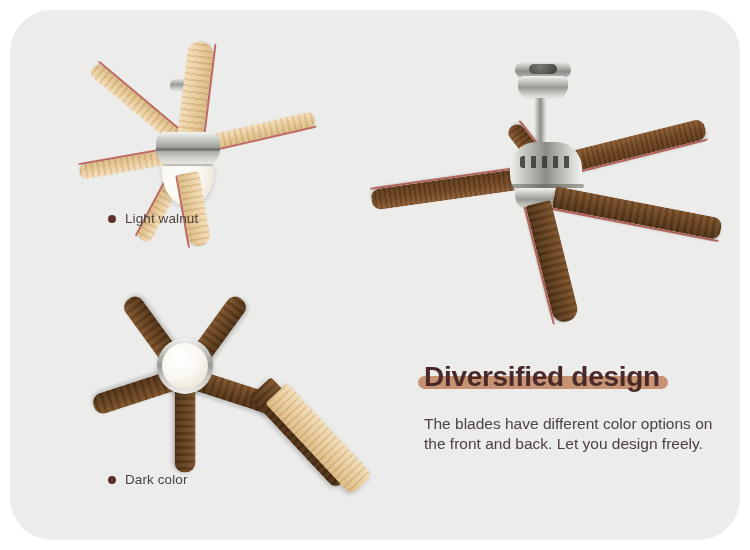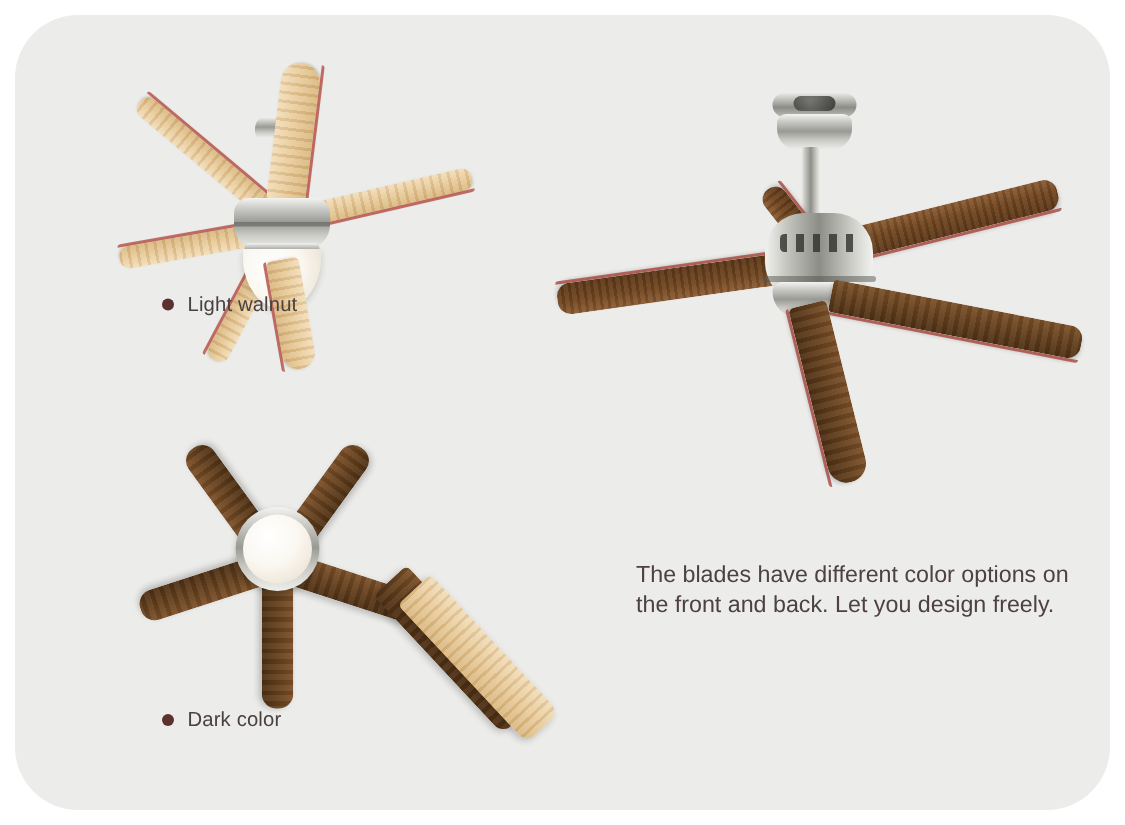--- a/index.html
+++ b/index.html
@@ -70,38 +70,38 @@
     box-shadow:0 2px 4px rgba(0,0,0,.22);}
 
   
   #blade-sample{position:absolute;left:258px;top:368px;width:160px;height:130px;}
   .sample-blade{position:absolute;box-shadow:0 2px 5px rgba(0,0,0,.22);}
 
   
   .label{position:absolute;display:flex;align-items:center;gap:9px;}
   .dot{width:8px;height:8px;border-radius:50%;background:#5c3130;flex:none;}
   .label-text{font-size:13.5px;color:#4a4040;letter-spacing:.1px;}
-  #label-light{left:108px;top:195px;}
+  #label-light{left:108px;top:211px;}
   #label-dark{left:108px;top:472px;}
 
   
   #text-block{position:absolute;left:424px;top:363px;width:300px;}
   .headline-wrap{position:relative;display:inline-block;}
   .headline-bar{
     position:absolute;left:-6px;right:-8px;bottom:2px;height:13px;
     background:#c79274;border-radius:8px;
   }
   .headline{
     position:relative;
     font-size:28px;font-weight:bold;color:#4a2a28;
     letter-spacing:-.3px;line-height:1;
     white-space:nowrap;
   }
   .body-copy{
-    margin-top:11px;
+    margin-top:23px;
     font-size:15.5px;line-height:1.32;color:#4d4141;
   }
 </style>
 </head>
 <body>
 
 <div class="stage">
 
   <div class="card"></div>
 
@@ -196,16 +196,20 @@
     <span class="dot"></span>
     <span class="label-text">Light walnut</span>
   </div>
 
   <div class="label" id="label-dark">
     <span class="dot"></span>
     <span class="label-text">Dark color</span>
   </div>
 
   <div id="text-block">
+    <div class="headline-wrap">
+      <span class="headline-bar"></span>
+      <div class="headline">Diversified design</div>
+    </div>
     <div class="body-copy">The blades have different color options on the front and back. Let you design freely.</div>
   </div>
 
 </div>
 
 </body></html>

